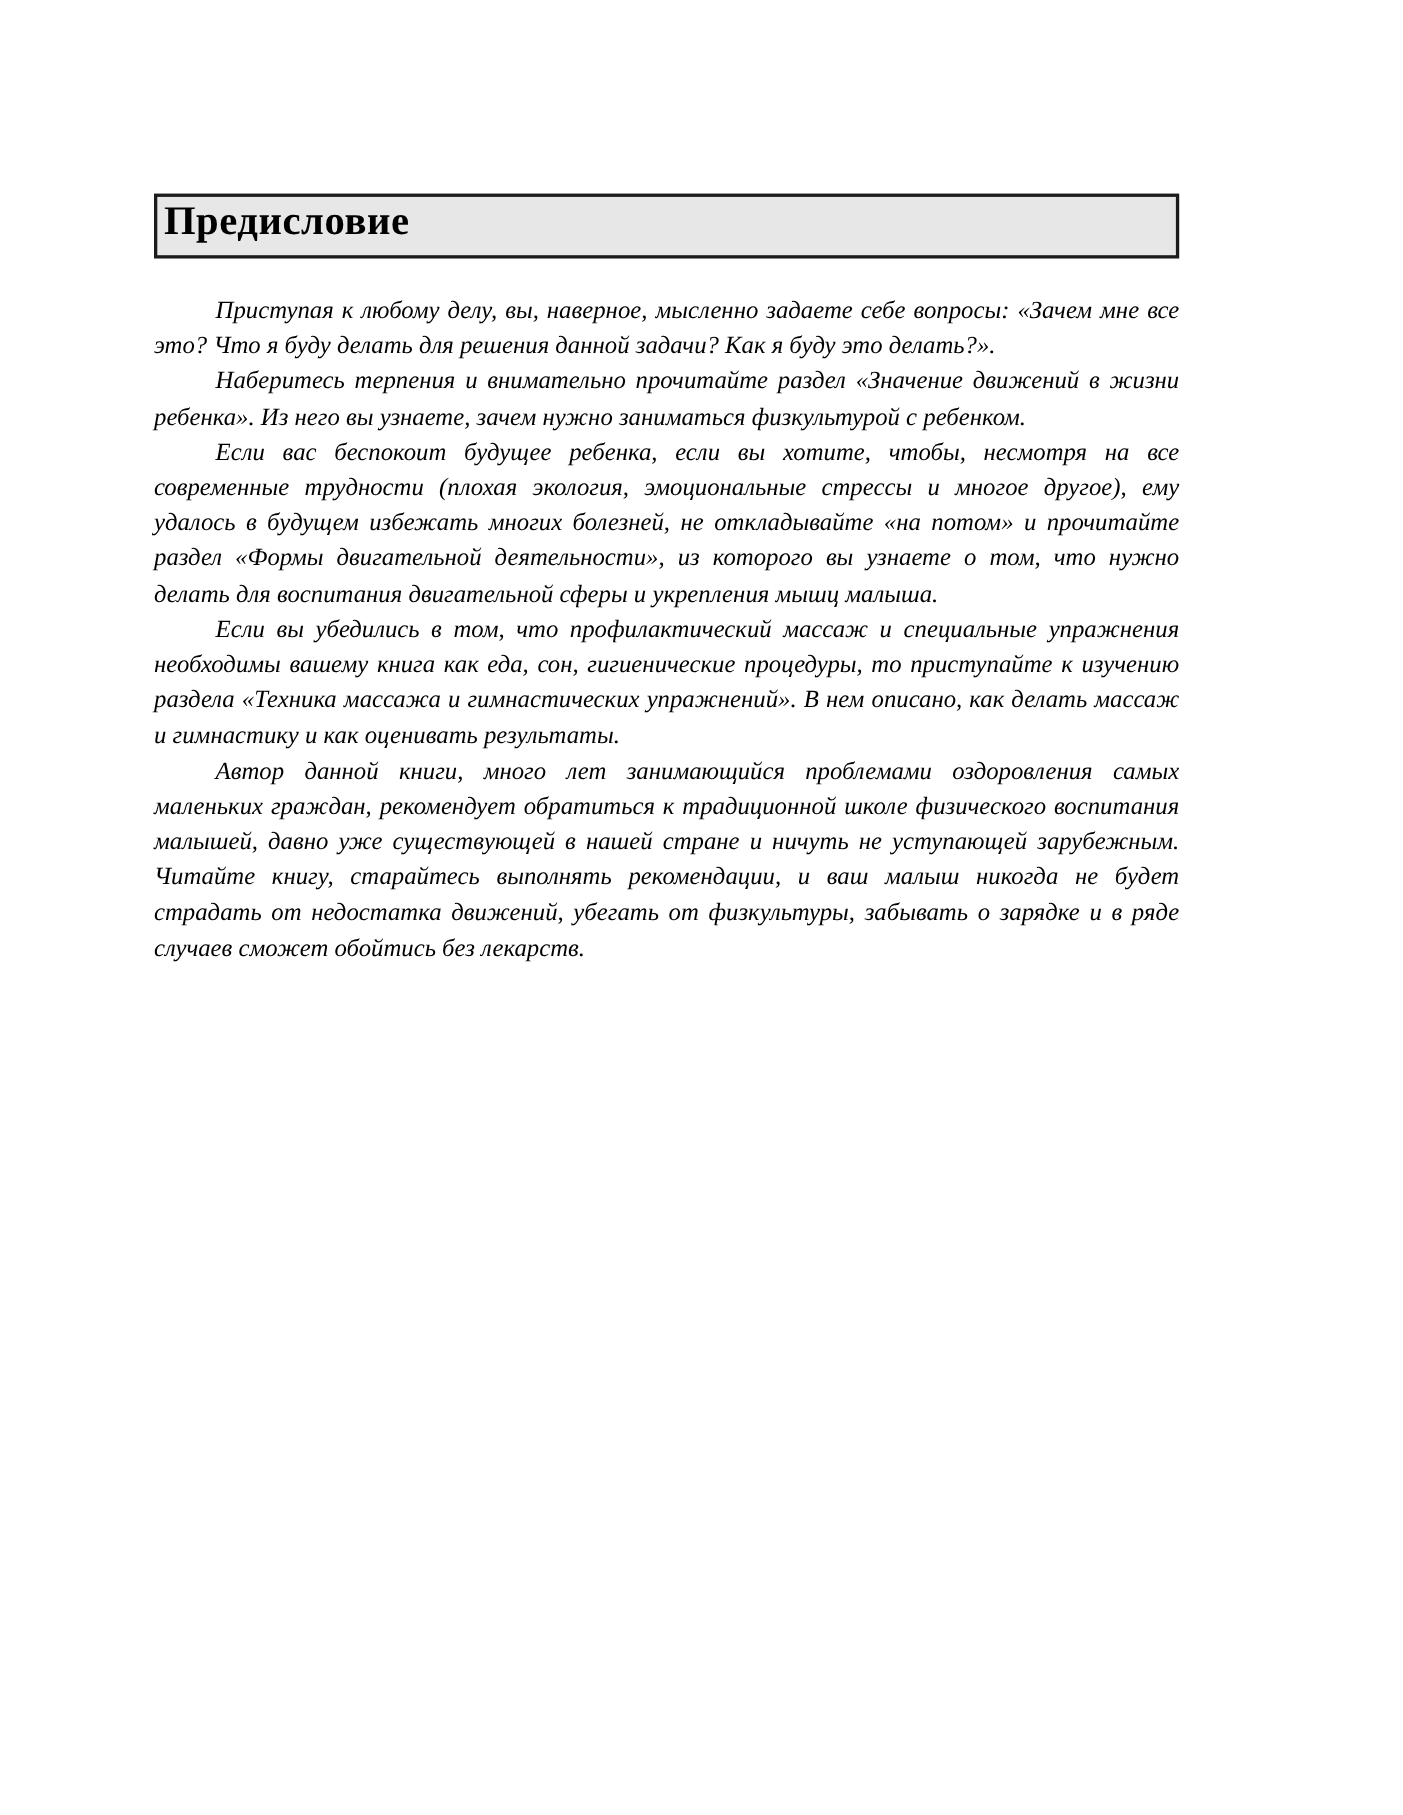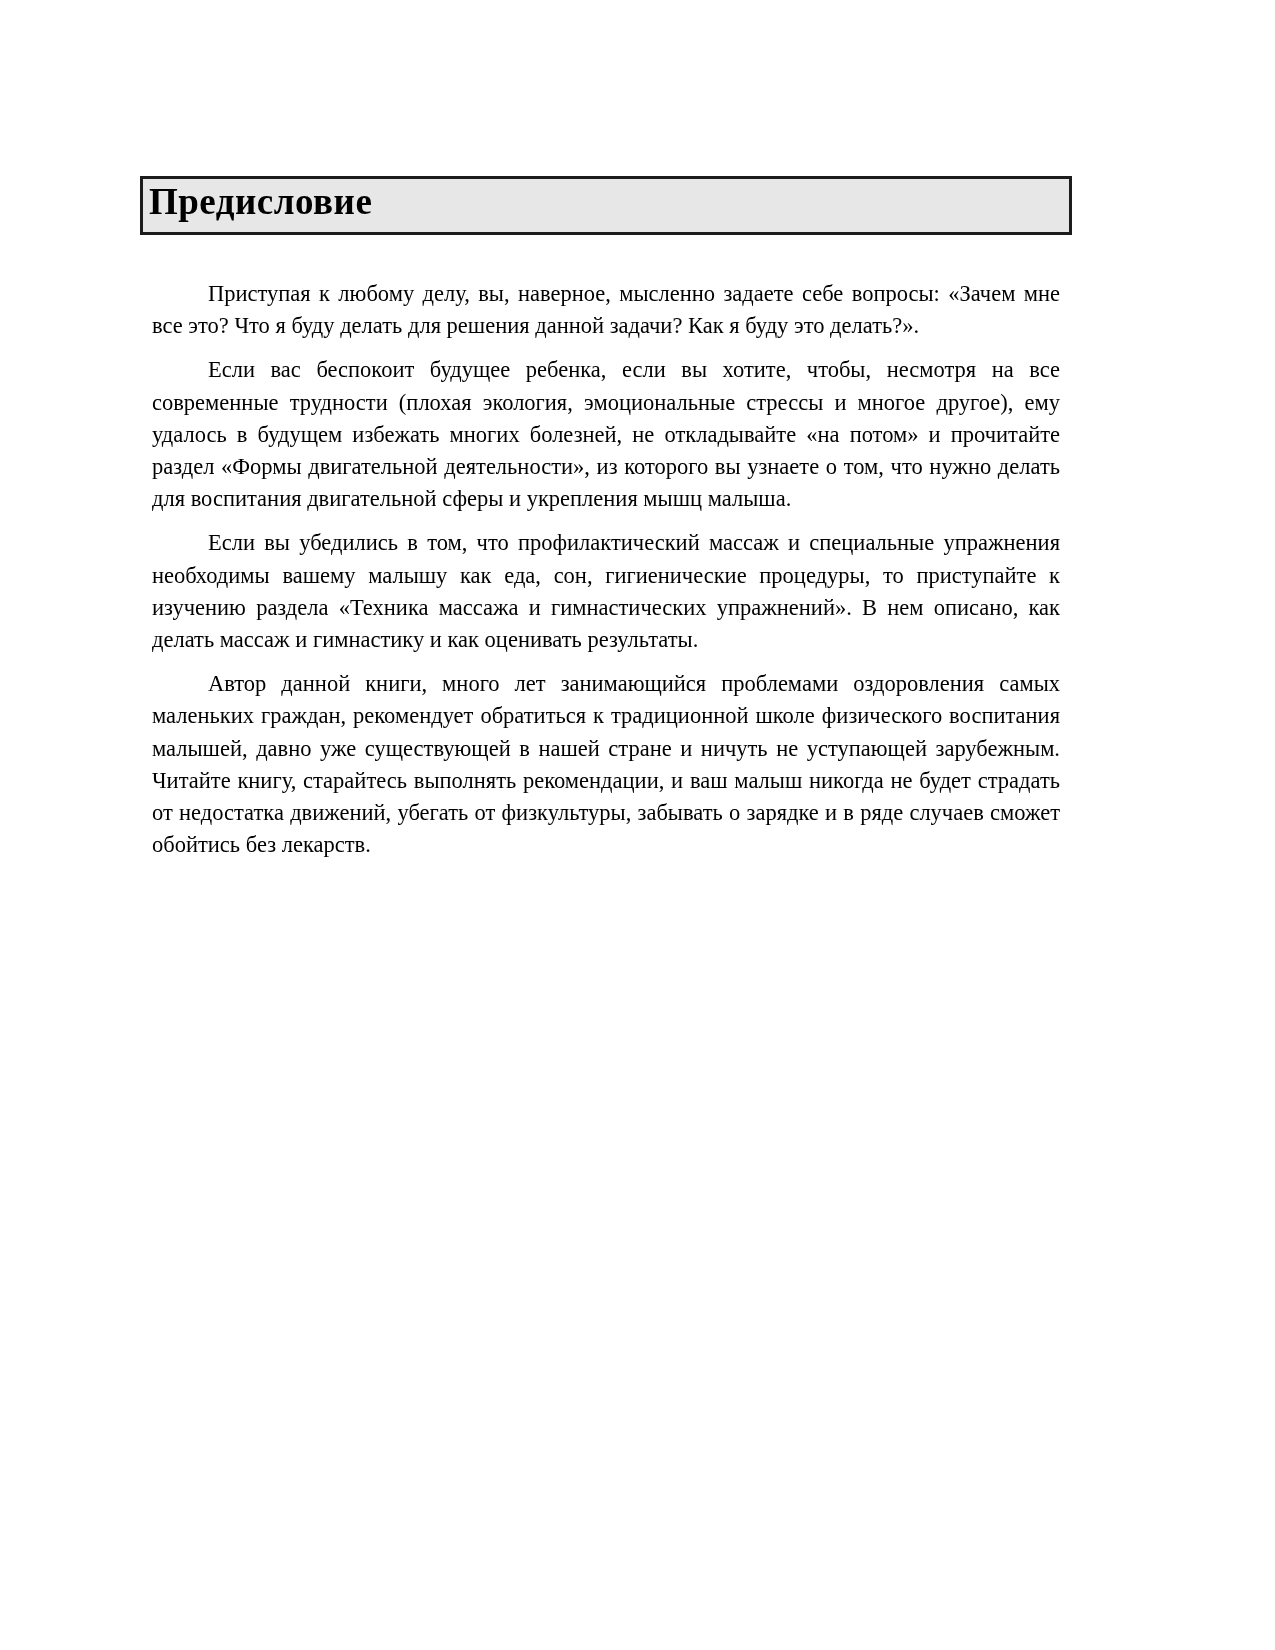--- a/index.html
+++ b/index.html
@@ -36,32 +36,34 @@
   .body-text {
     position: absolute;
     left: 140px;
     top: 266px;
     width: 932px;
     font-size: 22.5px;
     line-height: 32.2px;
     text-align: justify;
   }
   .body-text p {
-    margin: 12px;
+    margin: 0;
     padding: 0;
     text-indent: 56px;
+    font-style: italic;
   }
 </style>
 </head>
 <body>
 
 <div class="page">
   <div class="title-box">
     <h1>Предисловие</h1>
   </div>
   <div class="body-text">
 
   <p>Приступая к любому делу, вы, наверное, мысленно задаете себе вопросы: «Зачем мне все это? Что я буду делать для решения данной задачи? Как я буду это делать?».</p>
+      <p>Наберитесь терпения и внимательно прочитайте раздел «Значение движений в жизни ребенка». Из него вы узнаете, зачем нужно заниматься физкультурой с ребенком.</p>
       <p>Если вас беспокоит будущее ребенка, если вы хотите, чтобы, несмотря на все современные трудности (плохая экология, эмоциональные стрессы и многое другое), ему удалось в будущем избежать многих болезней, не откладывайте «на потом» и прочитайте раздел «Формы двигательной деятельности», из которого вы узнаете о том, что нужно делать для воспитания двигательной сферы и укрепления мышц малыша.</p>
-      <p>Если вы убедились в том, что профилактический массаж и специальные упражнения необходимы вашему малышу как еда, сон, гигиенические процедуры, то приступайте к изучению раздела «Техника массажа и гимнастических упражнений». В нем описано, как делать массаж и гимнастику и как оценивать результаты.</p>
+      <p>Если вы убедились в том, что профилактический массаж и специальные упражнения необходимы вашему книга как еда, сон, гигиенические процедуры, то приступайте к изучению раздела «Техника массажа и гимнастических упражнений». В нем описано, как делать массаж и гимнастику и как оценивать результаты.</p>
       <p>Автор данной книги, много лет занимающийся проблемами оздоровления самых маленьких граждан, рекомендует обратиться к традиционной школе физического воспитания малышей, давно уже существующей в нашей стране и ничуть не уступающей зарубежным. Читайте книгу, старайтесь выполнять рекомендации, и ваш малыш никогда не будет страдать от недостатка движений, убегать от физкультуры, забывать о зарядке и в ряде случаев сможет обойтись без лекарств.</p>
     </div>
 </div>
 
 </body></html>

